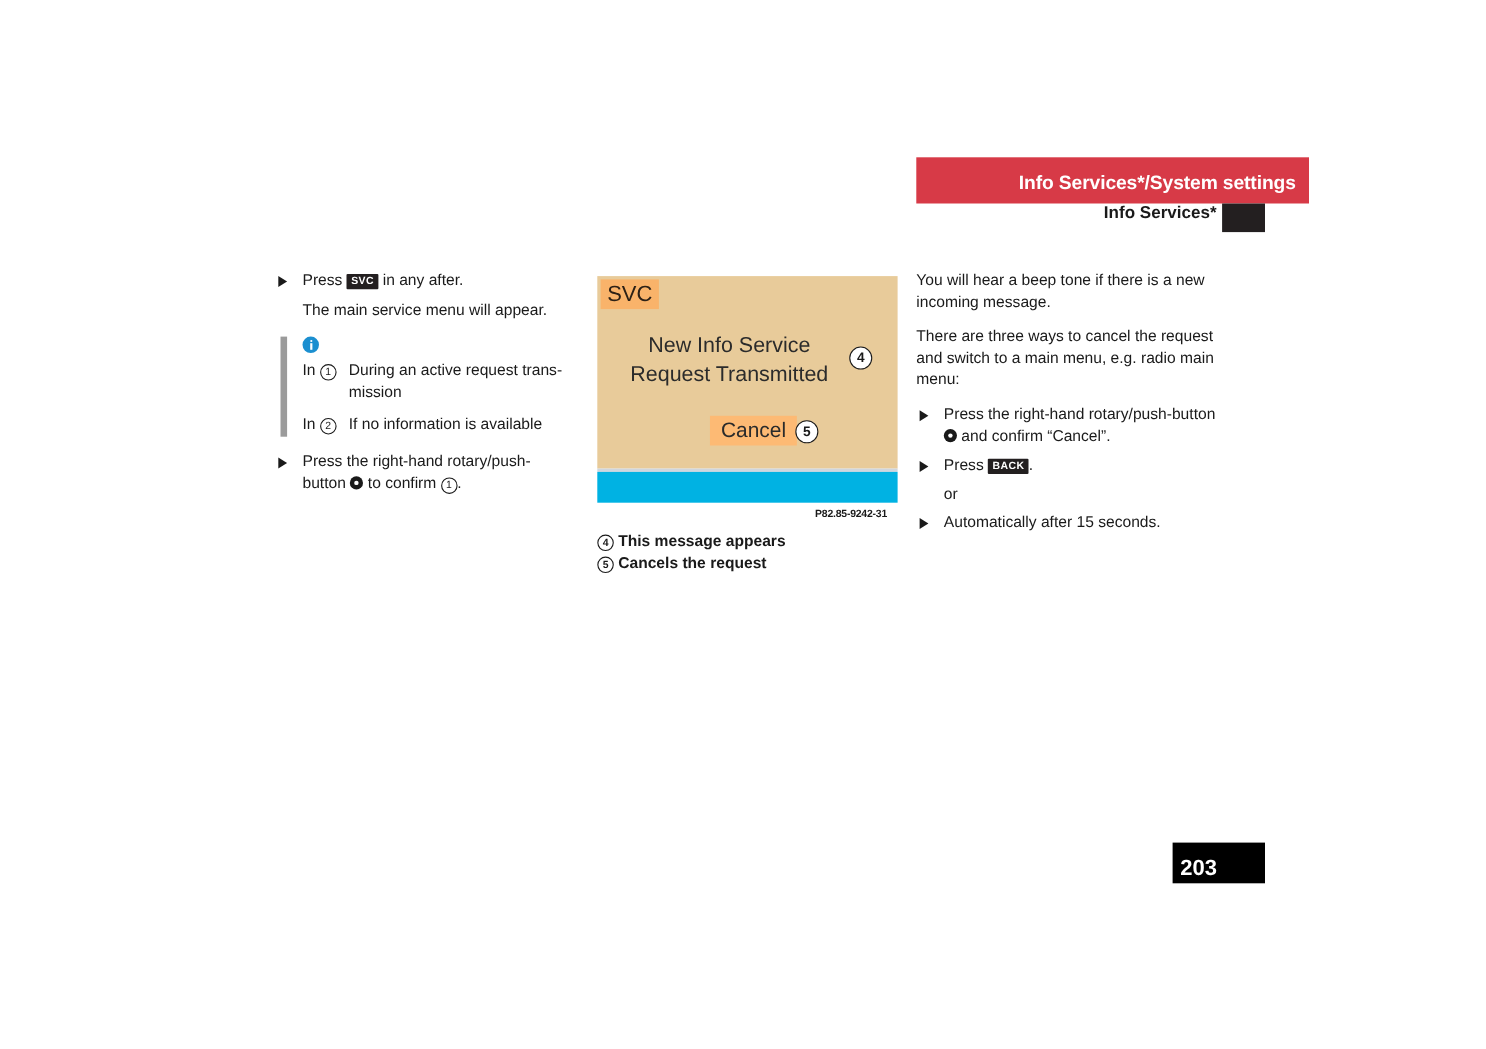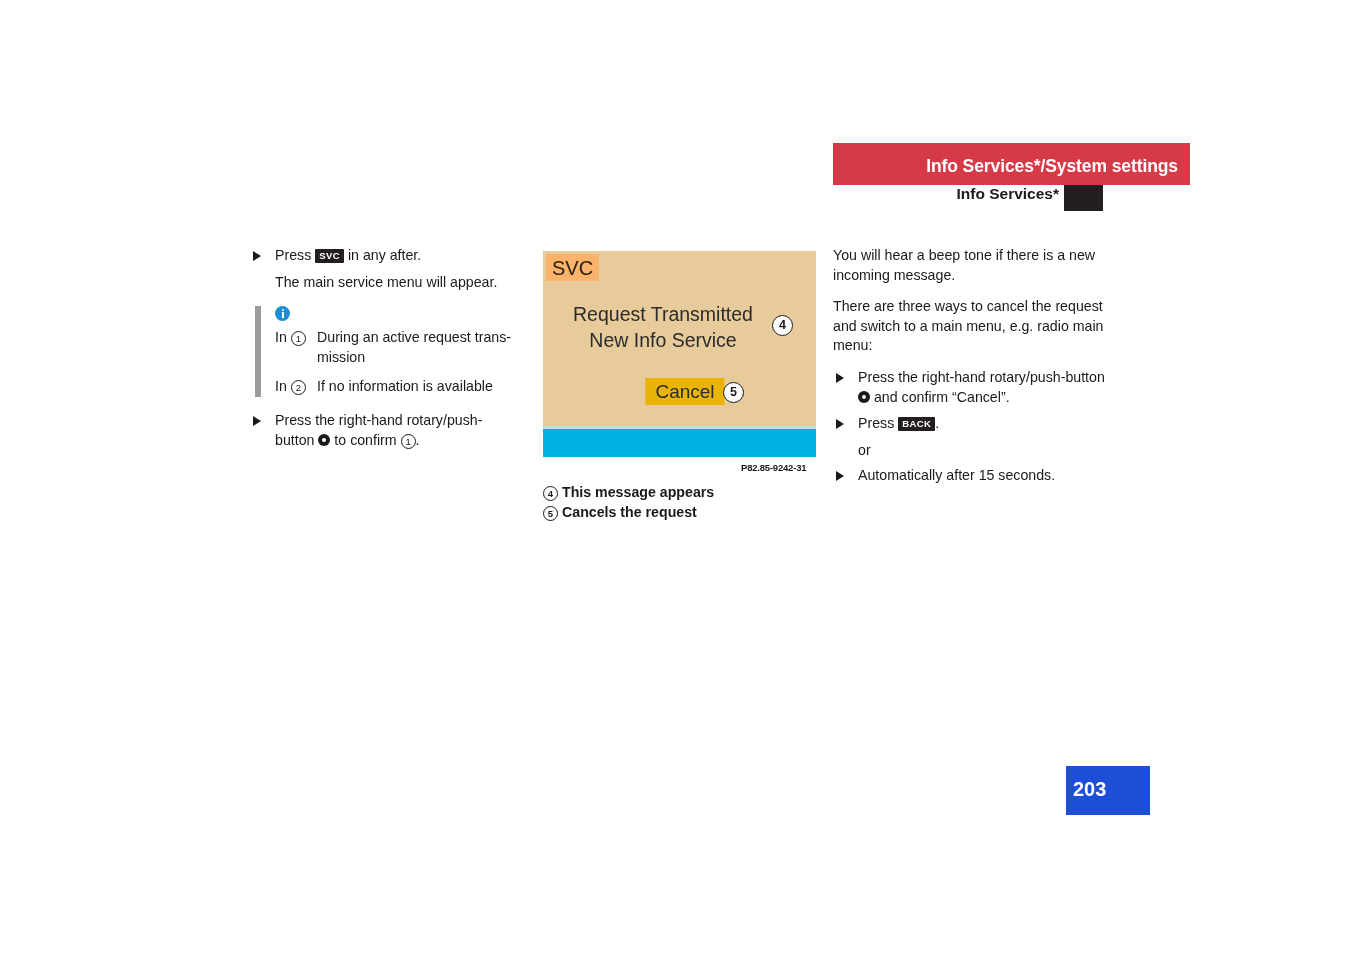--- a/index.html
+++ b/index.html
@@ -31,21 +31,21 @@
     right: 12px;
     bottom: 8px;
     color: #ffffff;
     font-size: 17.5px;
     font-weight: bold;
     letter-spacing: -0.1px;
     white-space: nowrap;
   }
   .hdr-sub {
     position: absolute;
-    left: 786px;
+    left: 833px;
     top: 185px;
     width: 317px;
     height: 26px;
     text-align: center;
   }
   .hdr-sub-label {
     position: absolute;
     right: 44px;
     top: 0px;
     color: #1a1a1a;
@@ -61,22 +61,22 @@
     height: 26px;
     background: #231f20;
   }
 
   
   .pagenum {
     position: absolute;
     left: 1066px;
     top: 766px;
     width: 84px;
-    height: 49px;
-    background: #1d4ed8;
+    height: 37px;
+    background: #000000;
   }
   .pagenum span {
     position: absolute;
     left: 7px;
     top: 12px;
     color: #ffffff;
     font-size: 20px;
     font-weight: bold;
   }
 
@@ -271,21 +271,21 @@
     text-align: center;
     font-size: 19.5px;
     line-height: 26px;
     color: #2b2b2b;
   }
   .screen-cancel {
     position: absolute;
     left: 142px;
     top: 127px;
     transform: translateX(-50%);
-    background: #eab308;
+    background: #fdba74;
     color: #2b2b2b;
     font-size: 19px;
     line-height: 25px;
     padding: 1px 10px;
   }
   .screen-blue {
     position: absolute;
     left: 0;
     top: 178px;
     width: 273px;
@@ -393,22 +393,22 @@
   </div>
 
 </div>
 
 <div class="figure">
   <div class="screen-body">
     <div class="screen-tab">
       <span>SVC</span>
     </div>
     <div class="screen-msg">
+      <div>New Info Service</div>
       <div>Request Transmitted</div>
-      <div>New Info Service</div>
     </div>
     <div class="screen-cancel">Cancel</div>
   </div>
   <div class="screen-divider"></div>
   <div class="screen-blue"></div>
 </div>
 
 <div class="callout callout-4">4</div>
 <div class="callout callout-5">5</div>
 

